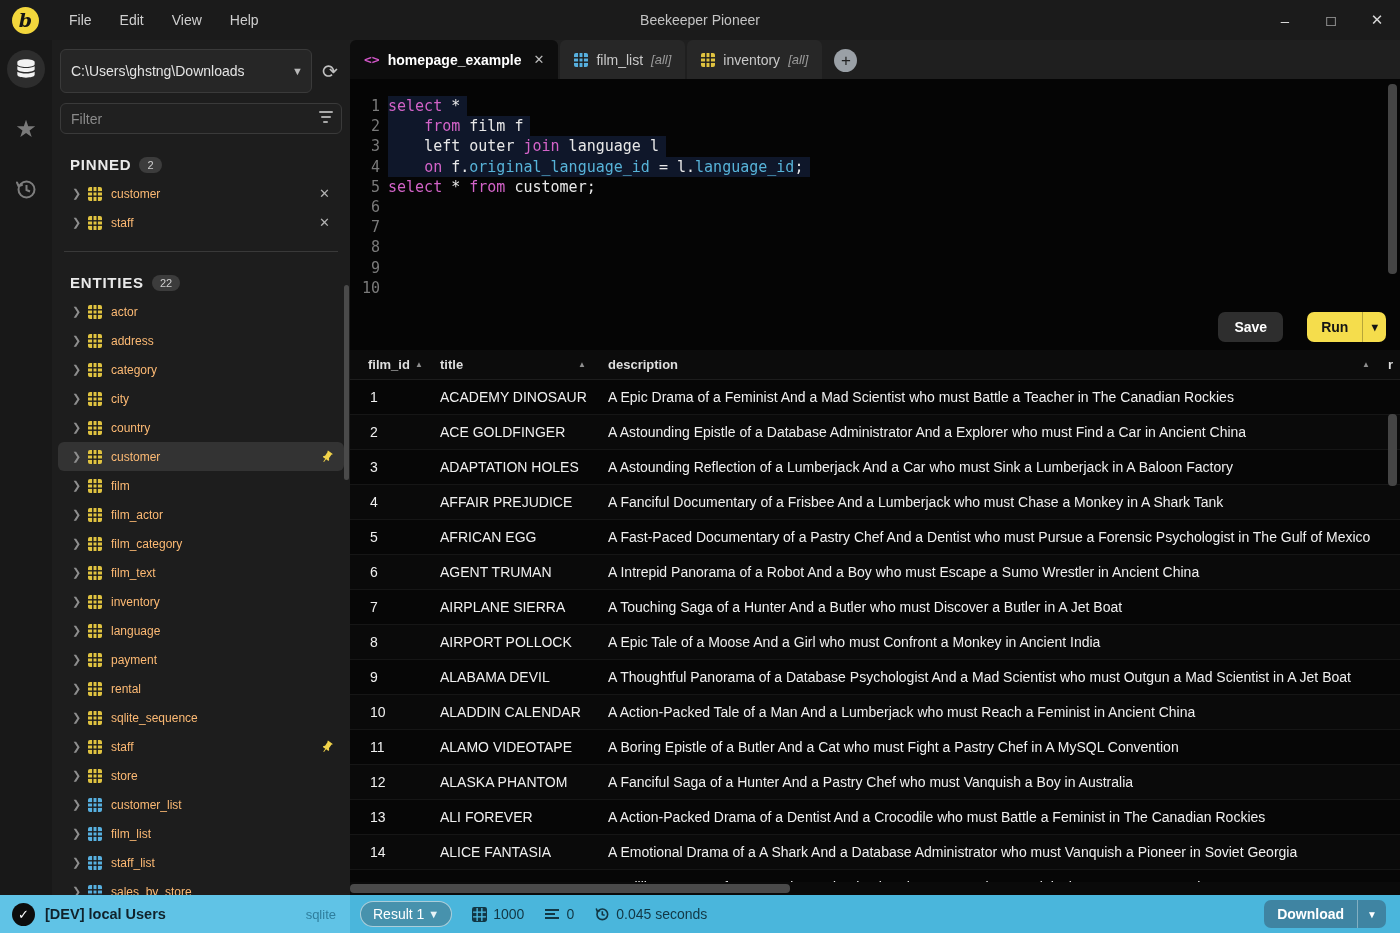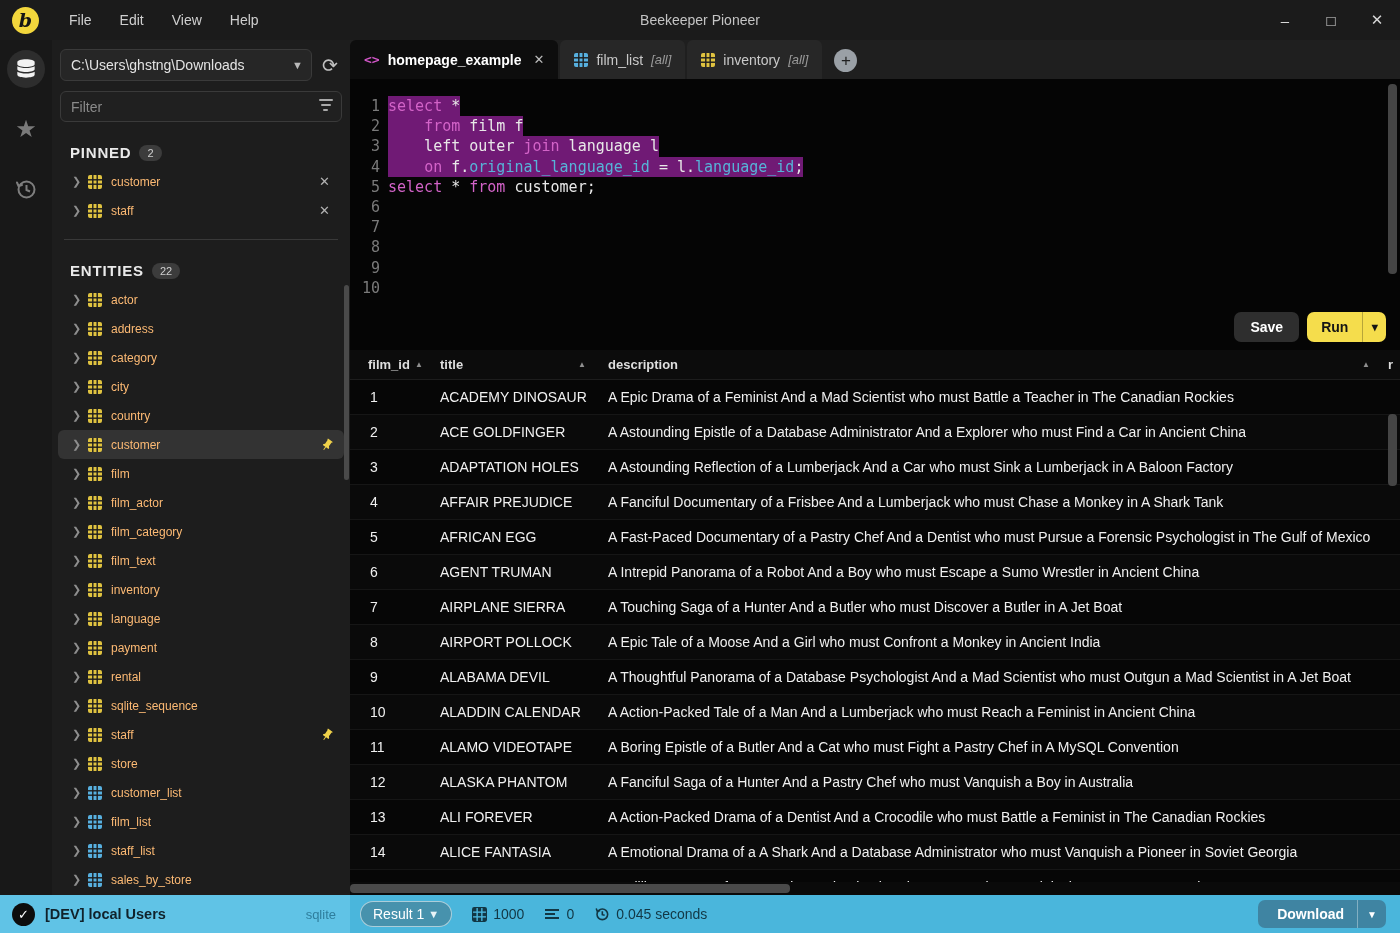--- a/index.html
+++ b/index.html
@@ -21,21 +21,21 @@
 
   
   .iconstrip { width:52px; background:#181818; display:flex; flex-direction:column; align-items:center; padding-top:10px; gap:22px; flex:0 0 52px; }
   .strip-btn { width:38px; height:38px; border-radius:50%; display:flex; align-items:center; justify-content:center; }
   .strip-btn.active { background:#2d2d2d; }
   .star-glyph { color:#7a7a7a; font-size:24px; line-height:1; }
 
   
   .sidebar { width:298px; background:#1d1d1d; position:relative; overflow:hidden; flex:0 0 298px; }
   .conn-row { display:flex; align-items:center; margin:9px 8px 0 8px; gap:6px; }
-  .conn-select { flex:1; background:#262626; border:1px solid #3a3a3a; border-radius:6px; height:32px; display:flex; align-items:center; padding:0 8px 0 10px; color:#e3e3e3; font-size:14px; overflow:hidden; white-space:nowrap; }
+  .conn-select { flex:1; background:#262626; border:1px solid #3a3a3a; border-radius:6px; height:44px; display:flex; align-items:center; padding:0 8px 0 10px; color:#e3e3e3; font-size:14px; overflow:hidden; white-space:nowrap; }
   .conn-path { flex:1; overflow:hidden; white-space:nowrap; }
   .caret { color:#b9b9b9; font-size:11px; margin-left:4px; }
   .refresh { color:#c0c0c0; font-size:19px; width:24px; text-align:center; }
   .filter-row { margin:10px 8px 0 8px; position:relative; }
   .filter-input { width:100%; height:31px; background:#202020; border:1px solid #3a3a3a; border-radius:6px; color:#cfcfcf; font-size:14px; padding:0 30px 0 10px; outline:none; }
   .filter-input::placeholder { color:#8a8a8a; }
   .funnel { position:absolute; right:9px; top:8px; width:14px; height:14px; }
   .funnel span { display:block; background:#a9a9a9; height:2px; margin-bottom:3px; border-radius:1px; }
   .funnel .f1{width:14px;} .funnel .f2{width:10px; margin-left:2px;} .funnel .f3{width:5px; margin-left:4px;}
 
@@ -65,26 +65,26 @@
   .tab .suffix { font-style:italic; color:#9a9a9a; font-weight:normal; font-size:13px; }
   .tab-close { color:#bdbdbd; font-size:13px; margin-left:4px; font-weight:normal; }
   .new-tab { width:23px; height:23px; border-radius:50%; background:#9aa0a6; color:#202020; display:flex; align-items:center; justify-content:center; font-size:17px; margin:0 0 7px 10px; }
 
   
   .editor { height:271px; background:#050505; position:relative; flex:0 0 271px; font-family:"DejaVu Sans Mono", monospace; font-size:15px; }
   .code-area { padding-top:17px; }
   .code-line { display:flex; height:20.2px; line-height:20.2px; }
   .ln { width:30px; text-align:right; color:#7a7a7a; flex:0 0 30px; }
   .lc { margin-left:8px; white-space:pre; color:#e8e8e8; }
-  .lc.selline { background:#701a75; }
+  .lc.selline { background:#0f172a; padding-right:7px; }
   .tok-kw { color:#d363c8; }
   .tok-id { color:#57b3d8; }
   .tok-pl { color:#e8e8e8; }
   .ed-scroll { position:absolute; right:3px; top:5px; width:9px; height:190px; background:#454545; border-radius:4px; }
-  .ed-toolbar { position:absolute; right:14px; bottom:8px; display:flex; gap:8px;border-radius:11px; }
+  .ed-toolbar { position:absolute; right:14px; bottom:8px; display:flex; gap:24px;border-radius:11px; }
   .btn-save { background:#2e2e2e; color:#fff; font-size:14px; font-weight:bold; border:none; border-radius:7px; padding:7px 16px; }
   .btn-run { display:flex; background:#f5dd4c; border-radius:7px; overflow:hidden; }
   .btn-run .run-main { color:#151515; font-size:14px; font-weight:bold; padding:7px 14px; border:none; background:transparent; }
   .btn-run .run-caret { border-left:1px solid rgba(0,0,0,.25); color:#151515; padding:7px 8px; font-size:11px; display:flex; align-items:center; }
 
   
   .rheader { height:30px; background:#0c0c0c; display:flex; align-items:center; font-size:13px; font-weight:bold; color:#dedede; position:relative; border-bottom:1px solid #1d1d1d; flex:0 0 30px; }
   .hc-id { width:90px; padding-left:18px; display:flex; align-items:center; gap:5px; }
   .hc-title { width:168px; }
   .hc-desc { flex:1; }
@@ -105,21 +105,21 @@
   
   .statusbar { height:38px; background:#4ab6dc; display:flex; align-items:center; flex:0 0 38px; position:relative; color:#10313d; }
   .sb-left { width:350px; height:38px; background:#60c3e6; display:flex; align-items:center; padding:0 14px 0 12px; flex:0 0 350px; }
   .sb-check { width:23px; height:23px; border-radius:50%; background:#0d0d0d; color:#fff; font-size:13px; display:flex; align-items:center; justify-content:center; }
   .sb-conn { font-weight:bold; color:#10222b; font-size:14.5px; margin-left:10px; }
   .sb-dbtype { margin-left:auto; color:#2e7d9c; font-size:13px; }
   .result-pill { margin-left:10px; background:#4792ad; border:1px solid rgba(255,255,255,.55); color:#fff; font-size:14px; border-radius:15px; padding:4px 12px; display:flex; align-items:center; gap:0; }
   .result-pill .caret { color:#e8f4f8; }
   .sb-stat { display:flex; align-items:center; gap:6px; margin-left:20px; font-size:14px; color:#123744; }
   .sb-stat svg { display:block; }
-  .sb-download { position:absolute; right:14px; display:flex; background:#3f84a2; border-radius:7px; overflow:hidden; color:#fff;padding-left:6px; }
+  .sb-download { position:absolute; right:14px; display:flex; background:#3f84a2; border-radius:7px; overflow:hidden; color:#fff; }
   .sb-download .dl-main { padding:6px 13px; font-size:14px; font-weight:bold; }
   .sb-download .dl-caret { border-left:1px solid rgba(255,255,255,.35); padding:6px 9px; font-size:10px; display:flex; align-items:center; }
 </style>
 </head>
 <body>
 
 <div class="app">
 
   <div class="topbar">
     <div class="logo">b</div>

